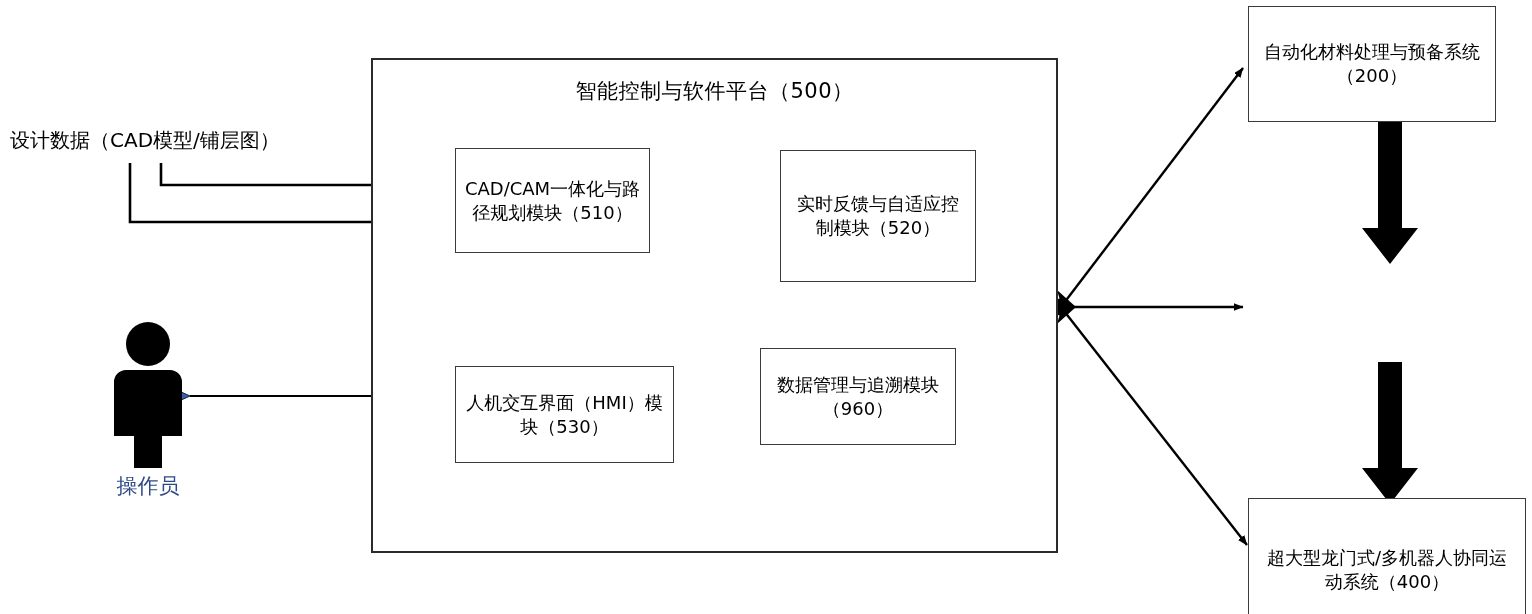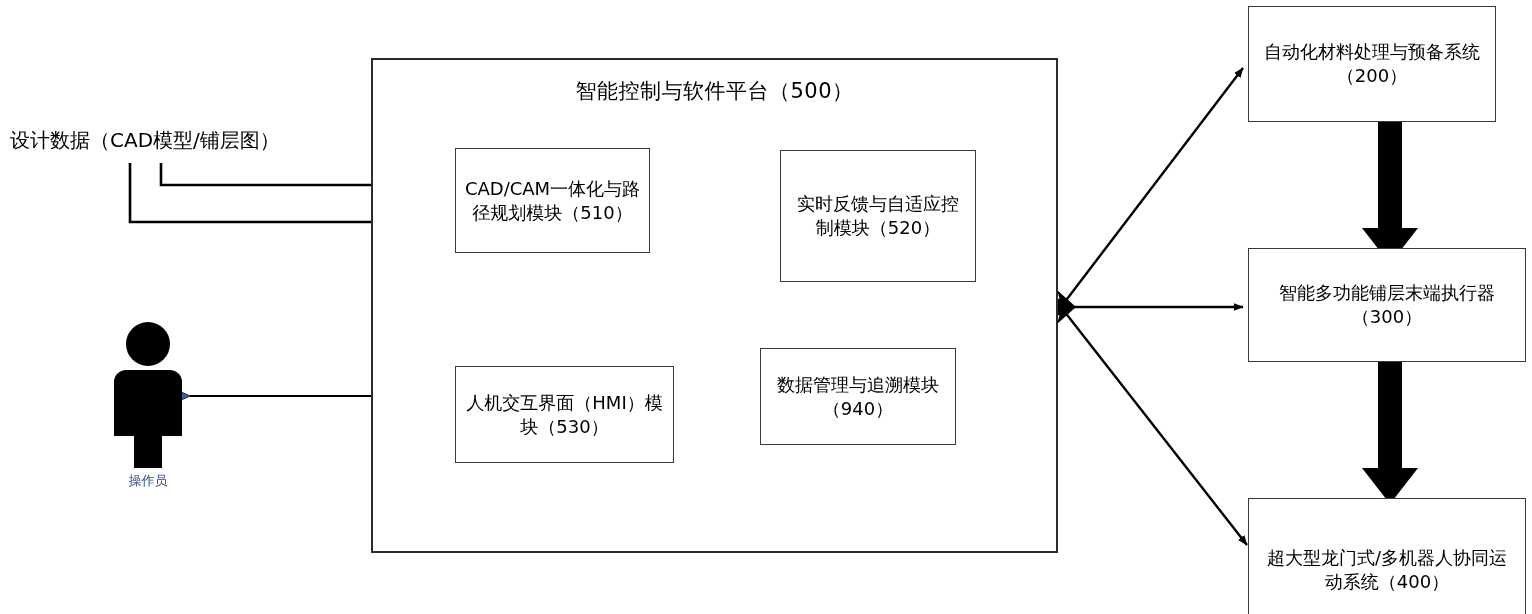--- a/index.html
+++ b/index.html
@@ -61,21 +61,21 @@
   .free-label {
     position: absolute;
     color: #000000;
     font-size: 20px;
     line-height: 1.35;
     margin-top: 47px;
   }
   .operator-label {
     position: absolute;
     color: #2e4a86;
-    font-size: 13px;
+    font-size: 21px;
     text-align: center;
     width: 140px;
   }
   .person {
     position: absolute;
   }
 </style>
 </head>
 <body>
 
@@ -156,21 +156,20 @@
   <div class="box platform-frame" style="left:371px; top:58px; width:687px; height:495px;">
     <div class="platform-title">智能控制与软件平台（500）</div>
   </div>
 
   <div class="box module" style="left:455px; top:148px; width:195px; height:105px;">CAD/CAM一体化与路径规划模块（510）</div>
 
   <div class="box module" style="left:760px; top:150px; width:196px; height:132px;margin-left:20px;">实时反馈与自适应控制模块（520）</div>
 
   <div class="box module" style="left:455px; top:366px; width:219px; height:97px;">人机交互界面（HMI）模块（530）</div>
 
-  <div class="box module" style="left:760px; top:348px; width:196px; height:97px;">数据管理与追溯模块（940）</div>
+  <div class="box module" style="left:760px; top:348px; width:196px; height:97px;">数据管理与追溯模块（960）</div>
 
   <div class="box rightbox" style="left:1248px; top:6px; width:248px; height:116px;">自动化材料处理与预备系统（200）</div>
 
-  <div class="box rightbox" style="left:1248px; top:248px; width:278px; height:114px;">智能多功能铺层末端执行器（300）</div>
 
   <div class="box rightbox" style="left:1248px; top:498px; width:278px; height:144px;">超大型龙门式/多机器人协同运动系统（400）</div>
 
 </div>
 
 </body></html>

